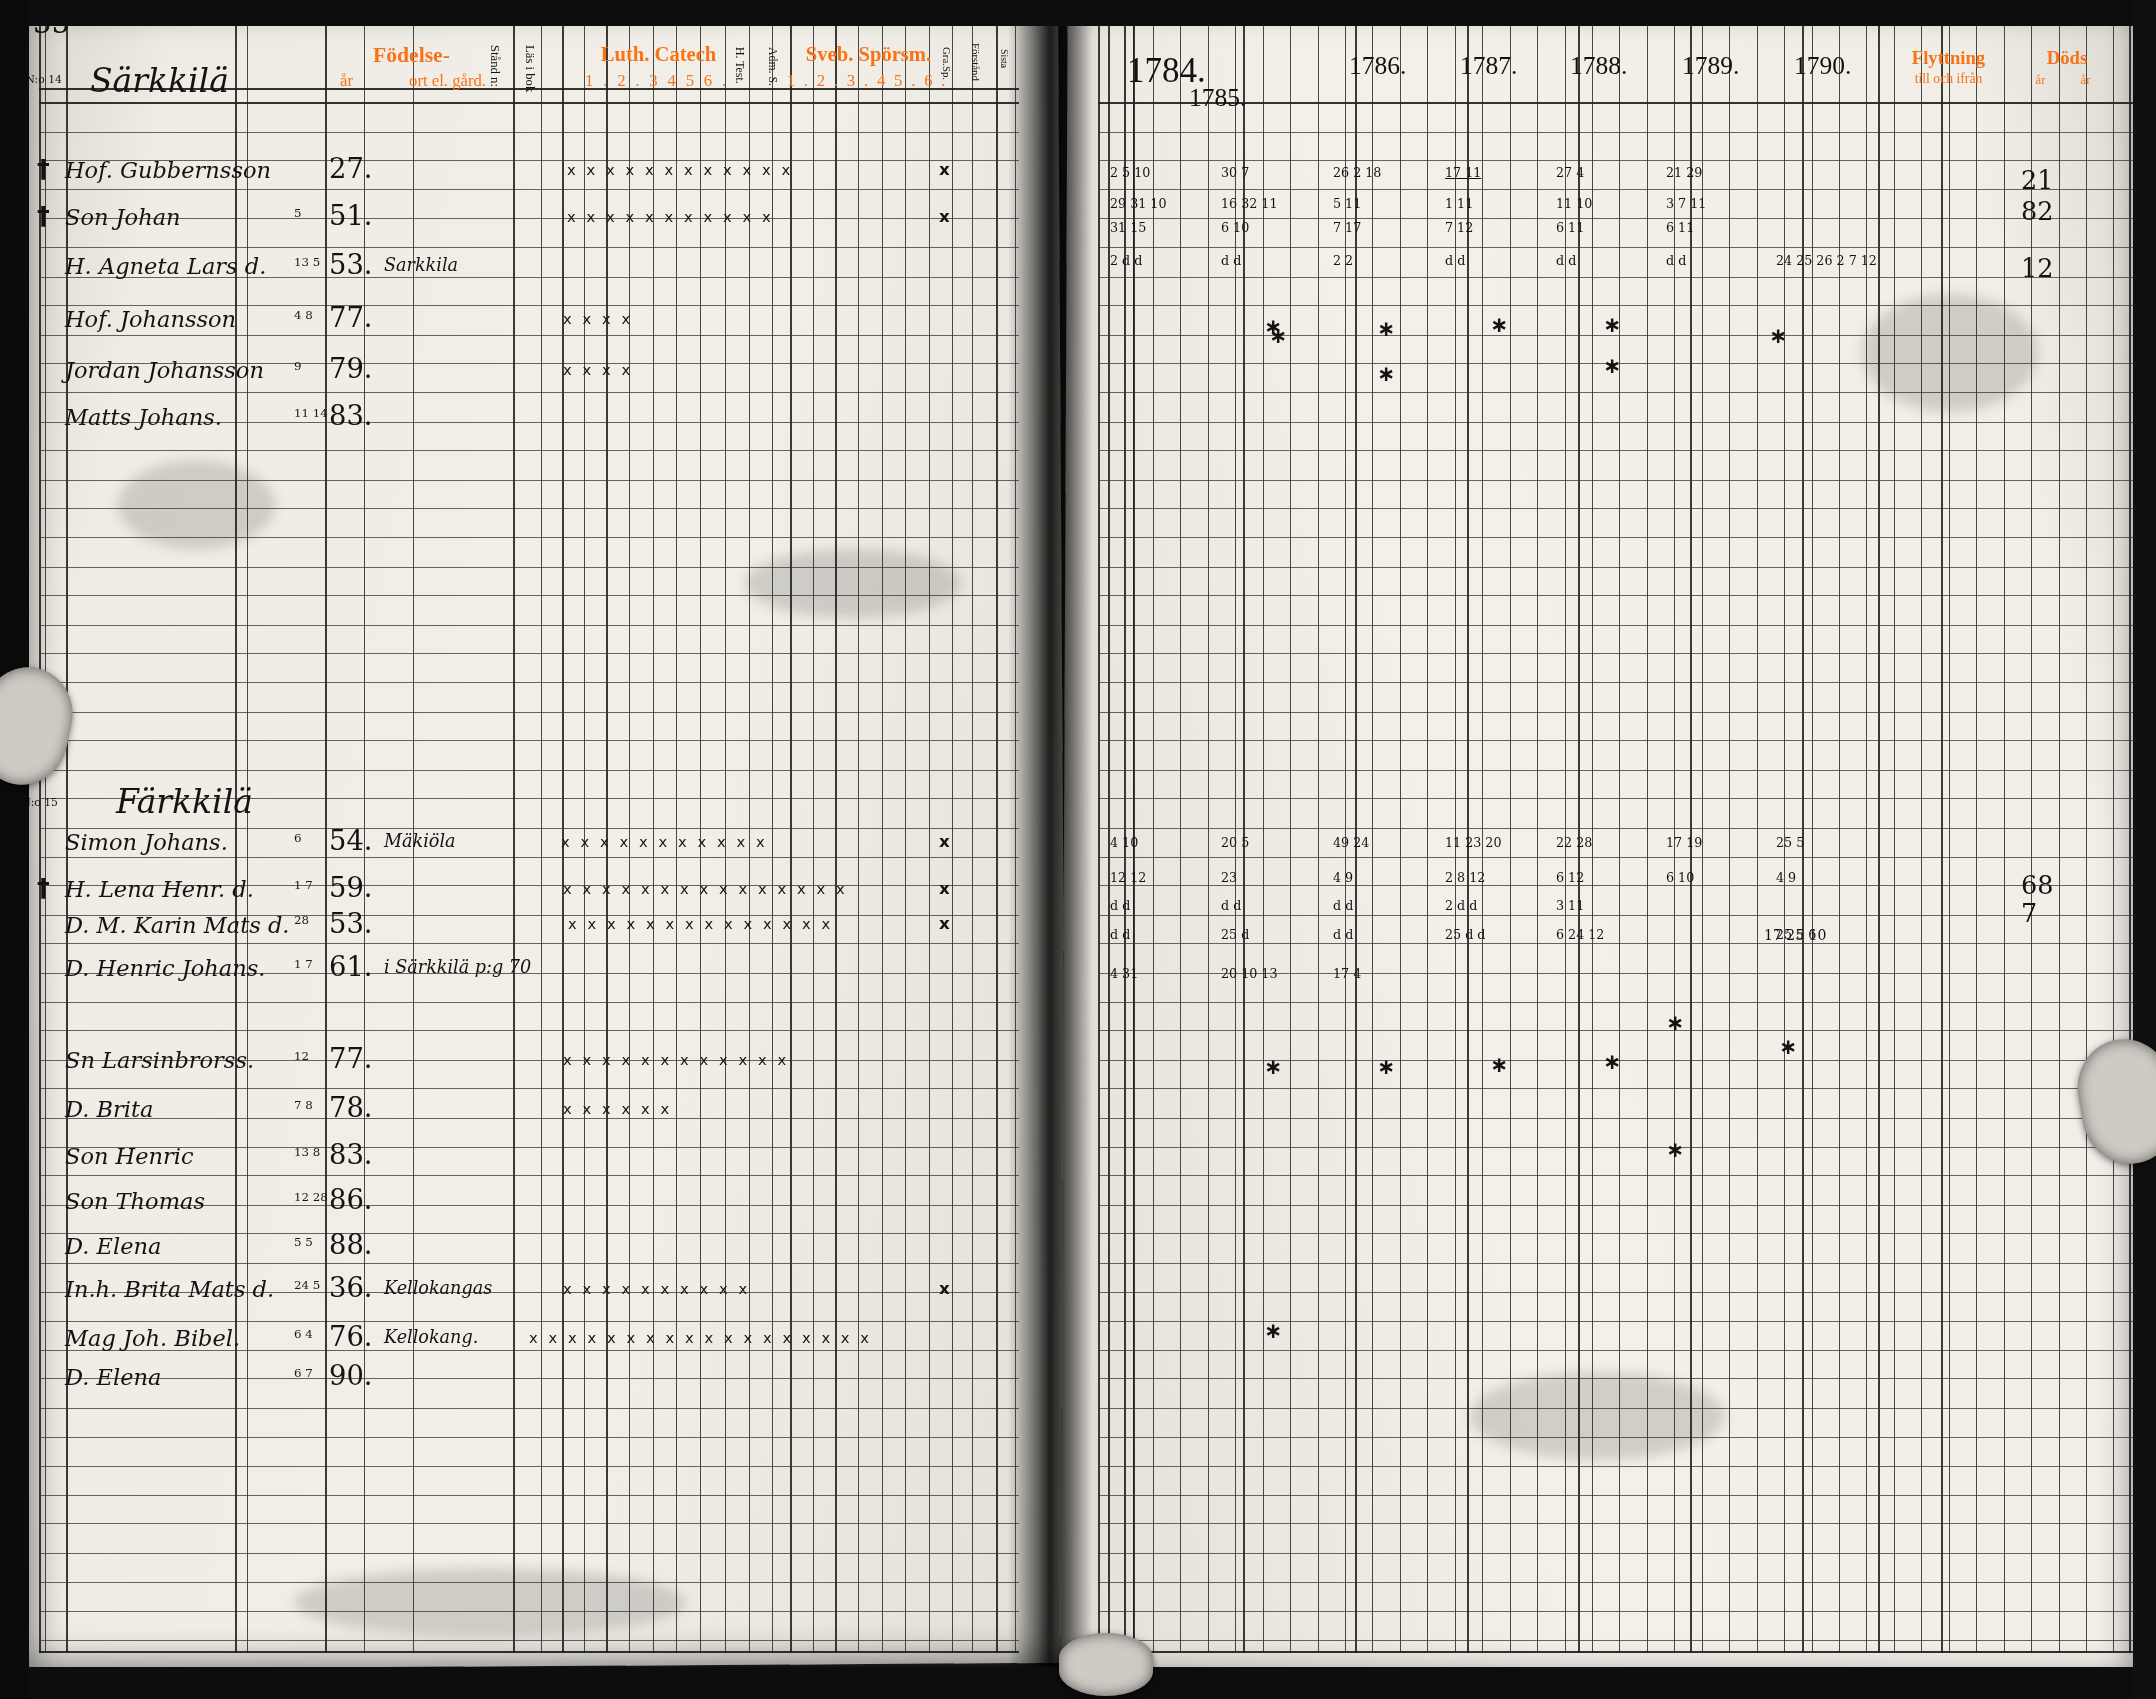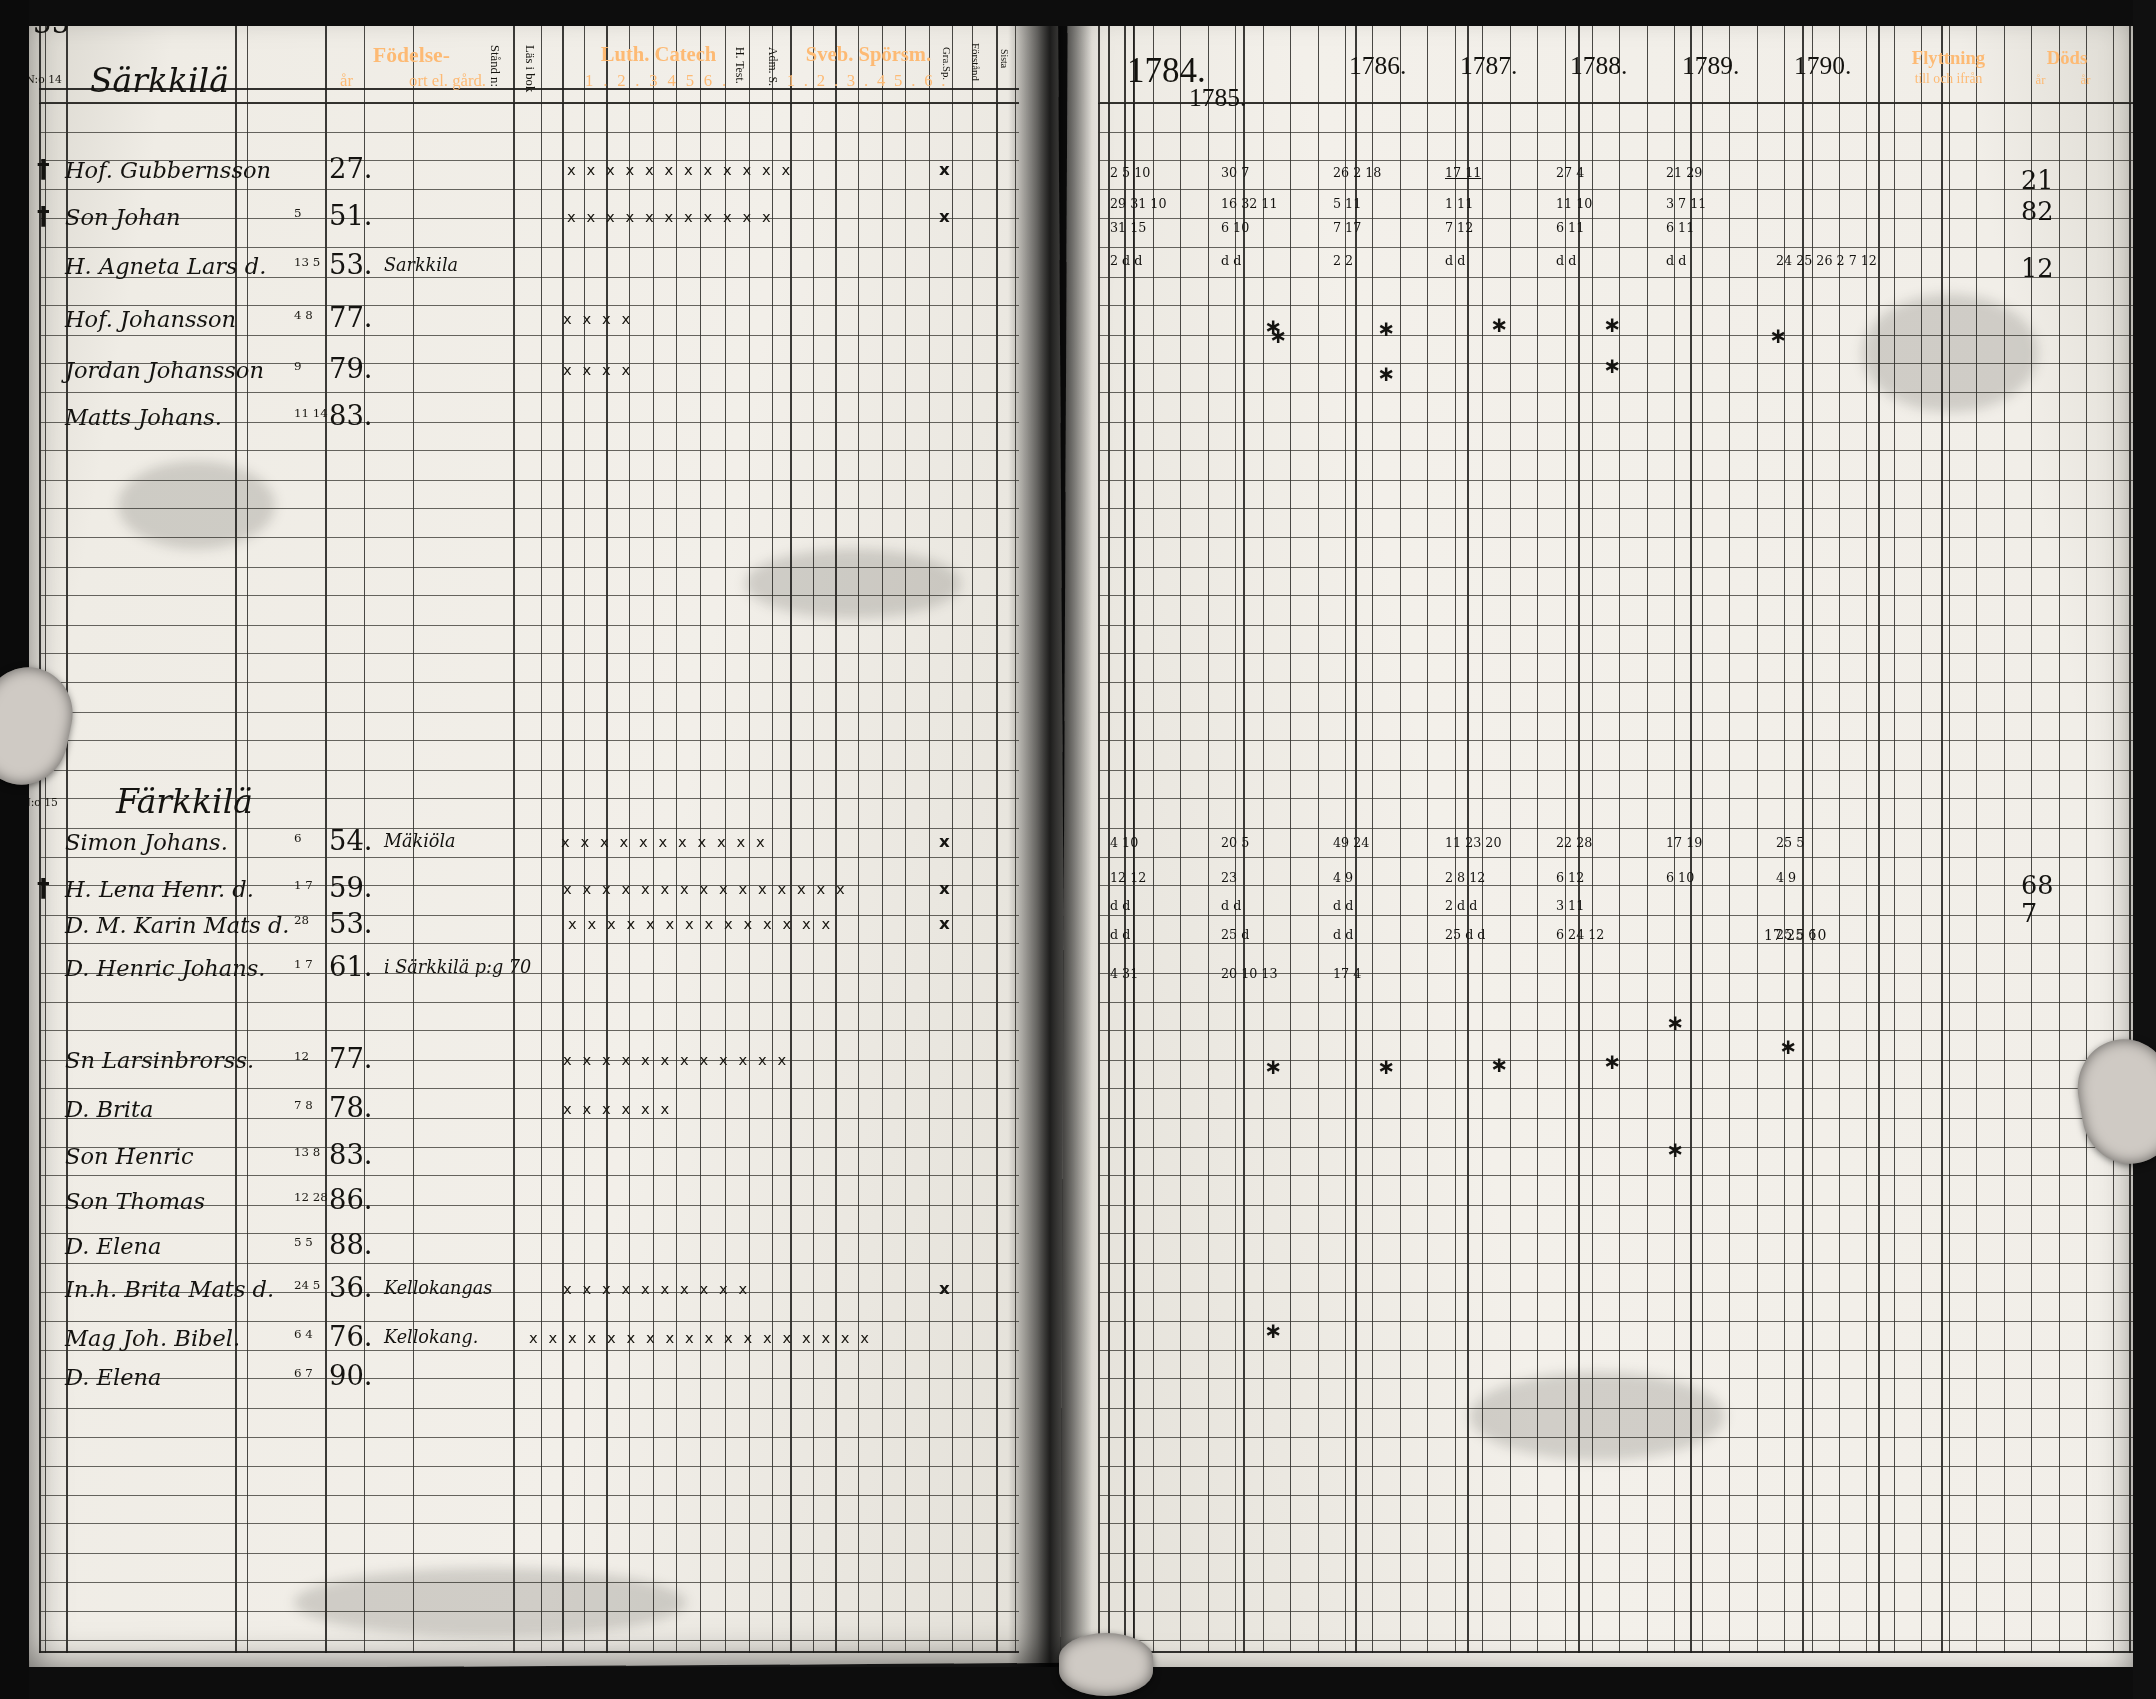--- a/index.html
+++ b/index.html
@@ -35,21 +35,21 @@
   #thumb-bottom{left:1059px;bottom:3.9px;width:94px;height:63px;}
 
   
   .grid{position:absolute;}
   .vline{position:absolute;top:0;width:1px;background:#2b2a27;opacity:.85;}
   .vline.thick{width:2px;background:#1b1a18;}
   .hline{position:absolute;left:0;height:1px;background:#35342f;opacity:.75;}
   .hline.thick{height:2px;background:#1d1c1a;opacity:.9;}
 
   .hdr{position:absolute;font-family:"Liberation Serif",serif;color:#15140f;}
-  .hdrc{position:absolute;text-align:center;color:#fdba74;font-family:"Liberation Serif",serif;}
+  .hdrc{position:absolute;text-align:center;color:#f97316;font-family:"Liberation Serif",serif;}
 
   
   .hw{position:absolute;color:#141310;font-family:"DejaVu Serif",serif;
       font-style:italic;white-space:nowrap;}
   .num{position:absolute;color:#141310;font-family:"DejaVu Serif",serif;white-space:nowrap;}
   .xs{position:absolute;color:#17150f;font-family:"DejaVu Sans",sans-serif;
       letter-spacing:10.8px;font-size:14.7px;white-space:nowrap;}
   .cross{position:absolute;color:#141310;font-family:"DejaVu Sans",sans-serif;font-weight:bold;}
   .tiny{position:absolute;color:#1a1812;font-family:"DejaVu Serif",serif;font-size:10.8px;white-space:nowrap;}
   .yr{position:absolute;color:#13120e;font-family:"Liberation Serif",serif;white-space:nowrap;}

